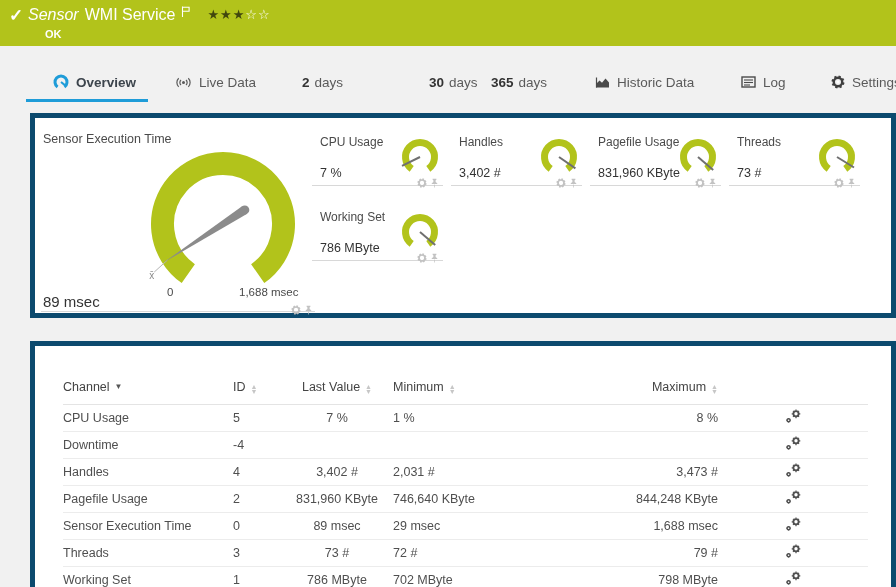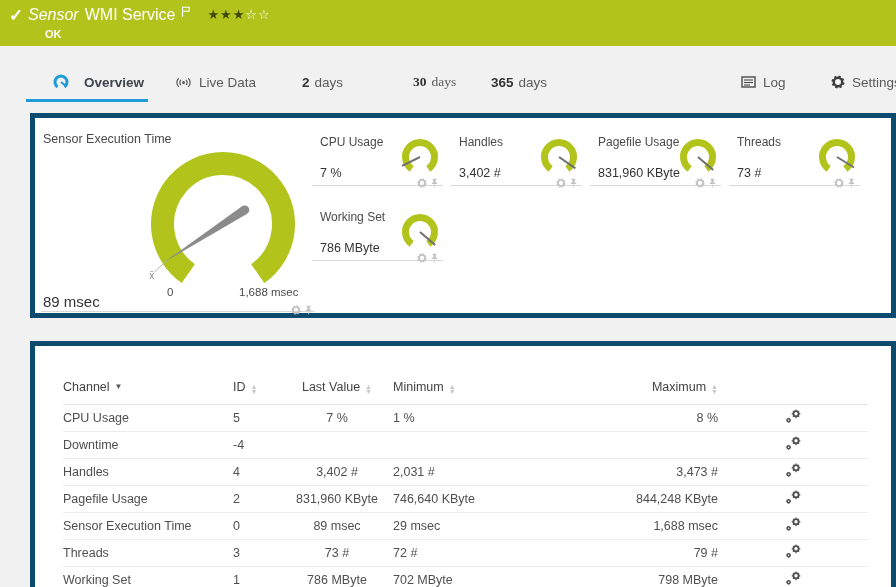--- a/index.html
+++ b/index.html
@@ -83,21 +83,21 @@
             <path d="M1.5 1.3h6.6v4H1.5"></path>
           </g>
         </svg></span>
     <span class="hdr-stars"><span class="st-f">★</span><span class="st-f">★</span><span class="st-f">★</span><span class="st-e">☆</span><span class="st-e">☆</span></span>
   </div>
   <div class="hdr-ok">OK</div>
 </div>
 
 <div class="tabbar">
   <div class="tab-underline"></div>
-<div class="tab active" style="left: 53px; gap: 8px;">
+<div class="tab active" style="left: 53px;">
       <span class="tab-icon">
         <svg width="16" height="16" viewBox="0 0 16 16">
           <path d="M 4.56 12.92 A 6 6 0 1 1 11.44 12.92" fill="none" stroke="#1e9cd8" stroke-width="3"></path>
           <line x1="8" y1="8" x2="12.2" y2="11.4" stroke="#1e9cd8" stroke-width="2"></line>
         </svg>
       </span>
       <span class="lbl">Overview</span>
     </div>
     <div class="tab" style="left: 175px;">
       <span class="tab-icon">
@@ -110,27 +110,36 @@
           </g>
           <circle cx="8.5" cy="6.5" r="1.5" fill="#5a5a5a"></circle>
         </svg>
       </span>
       <span class="lbl">Live Data</span>
     </div>
     <div class="tab" style="left: 302px;">
       <span class="num">2</span>
       <span class="lbl">days</span>
     </div>
-    <div class="tab" style="left: 413px; font-family: Liberation Serif, serif;">
+    <div class="tab" style="left: 429px;">
       <span class="num">30</span>
       <span class="lbl">days</span>
     </div>
     <div class="tab" style="left: 491px;">
       <span class="num">365</span>
       <span class="lbl">days</span>
+    </div>
+    <div class="tab" style="left: 595px;">
+      <span class="tab-icon">
+        <svg width="15" height="13" viewBox="0 0 15 13">
+          <path d="M1.5 11.5V1.5" stroke="#4a4a4a" stroke-width="1.2"></path>
+          <path d="M1 11.5 L1 8 4.5 4.5 7 6.8 10.5 2.5 14 6.5 14 11.5 Z" fill="#4a4a4a"></path>
+        </svg>
+      </span>
+      <span class="lbl">Historic Data</span>
     </div>
     <div class="tab" style="left: 741px;">
       <span class="tab-icon">
         <svg width="15" height="12" viewBox="0 0 15 12">
           <rect x="1" y="1" width="13" height="10" fill="none" stroke="#4a4a4a" stroke-width="1.4"></rect>
           <g stroke="#4a4a4a" stroke-width="1.1">
             <line x1="3" y1="4" x2="12" y2="4"></line>
             <line x1="3" y1="6.5" x2="12" y2="6.5"></line>
             <line x1="3" y1="9" x2="9" y2="9"></line>
           </g>

